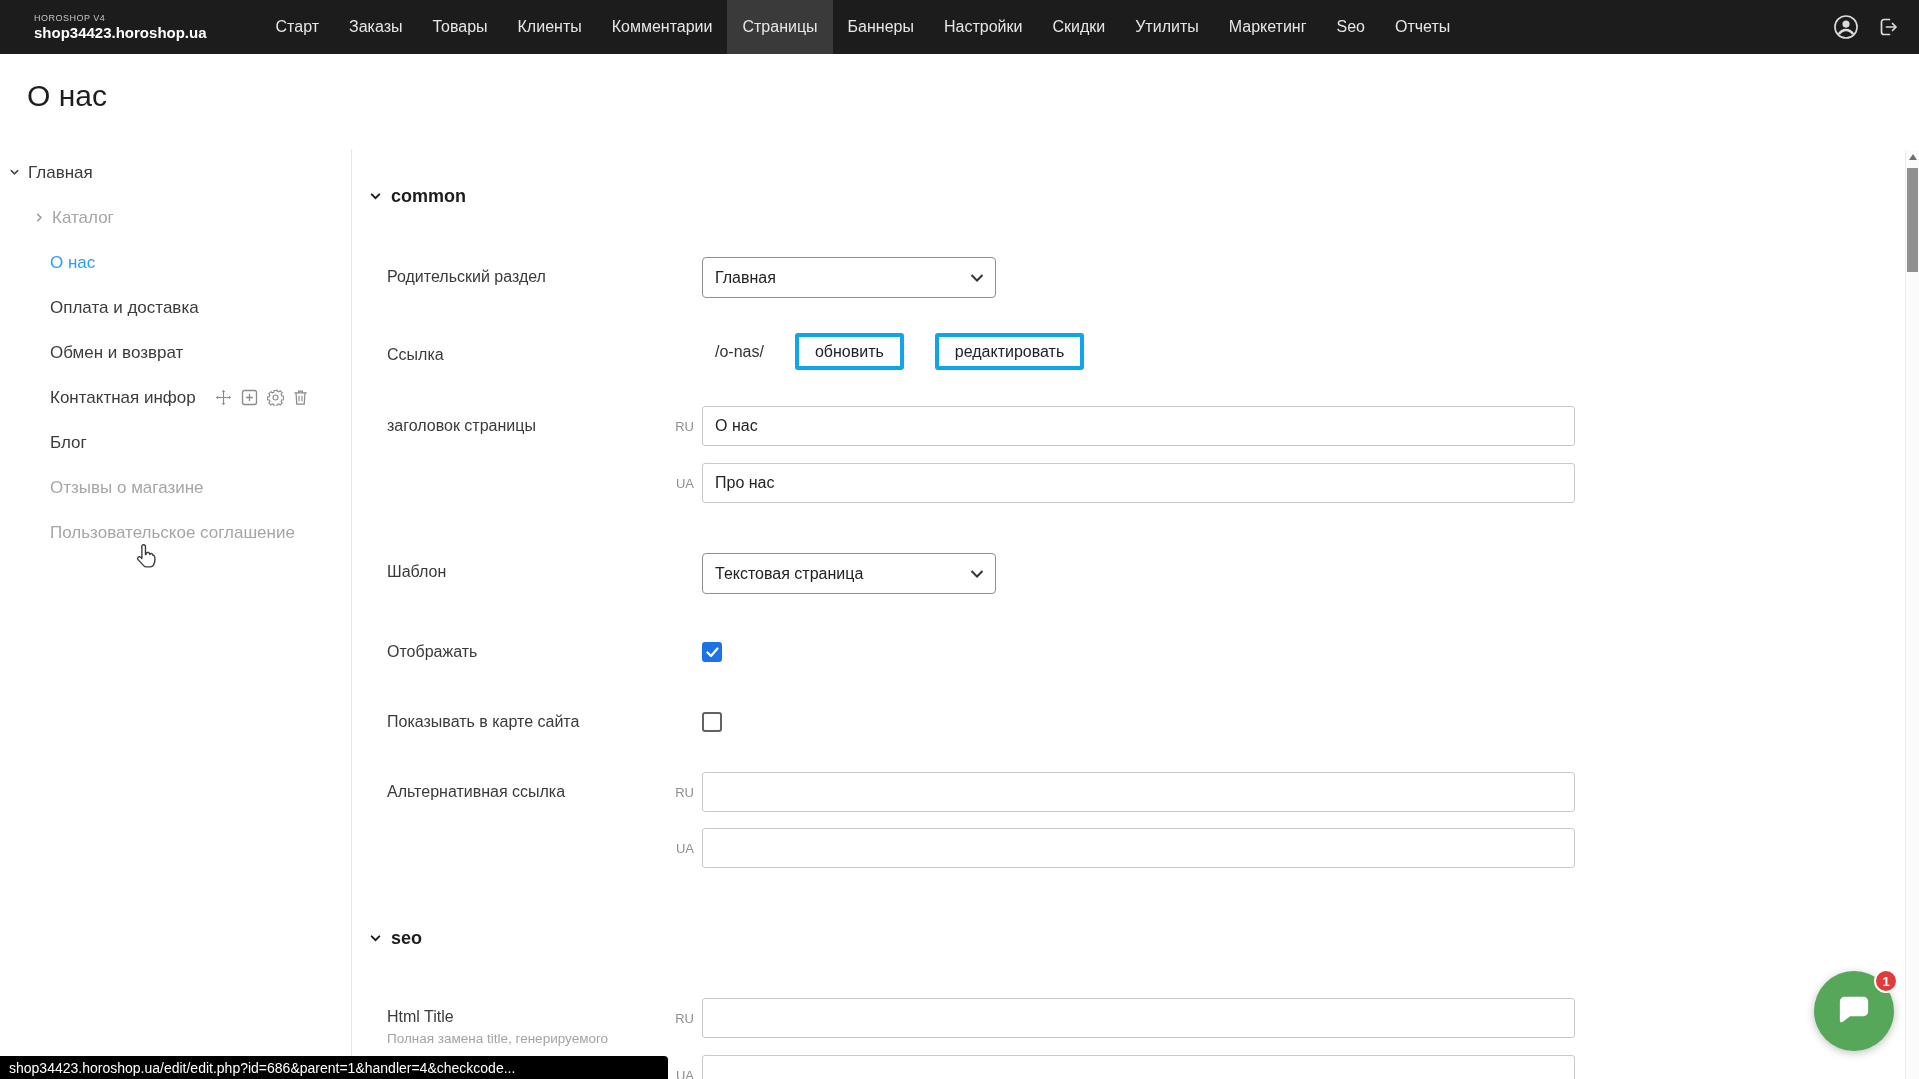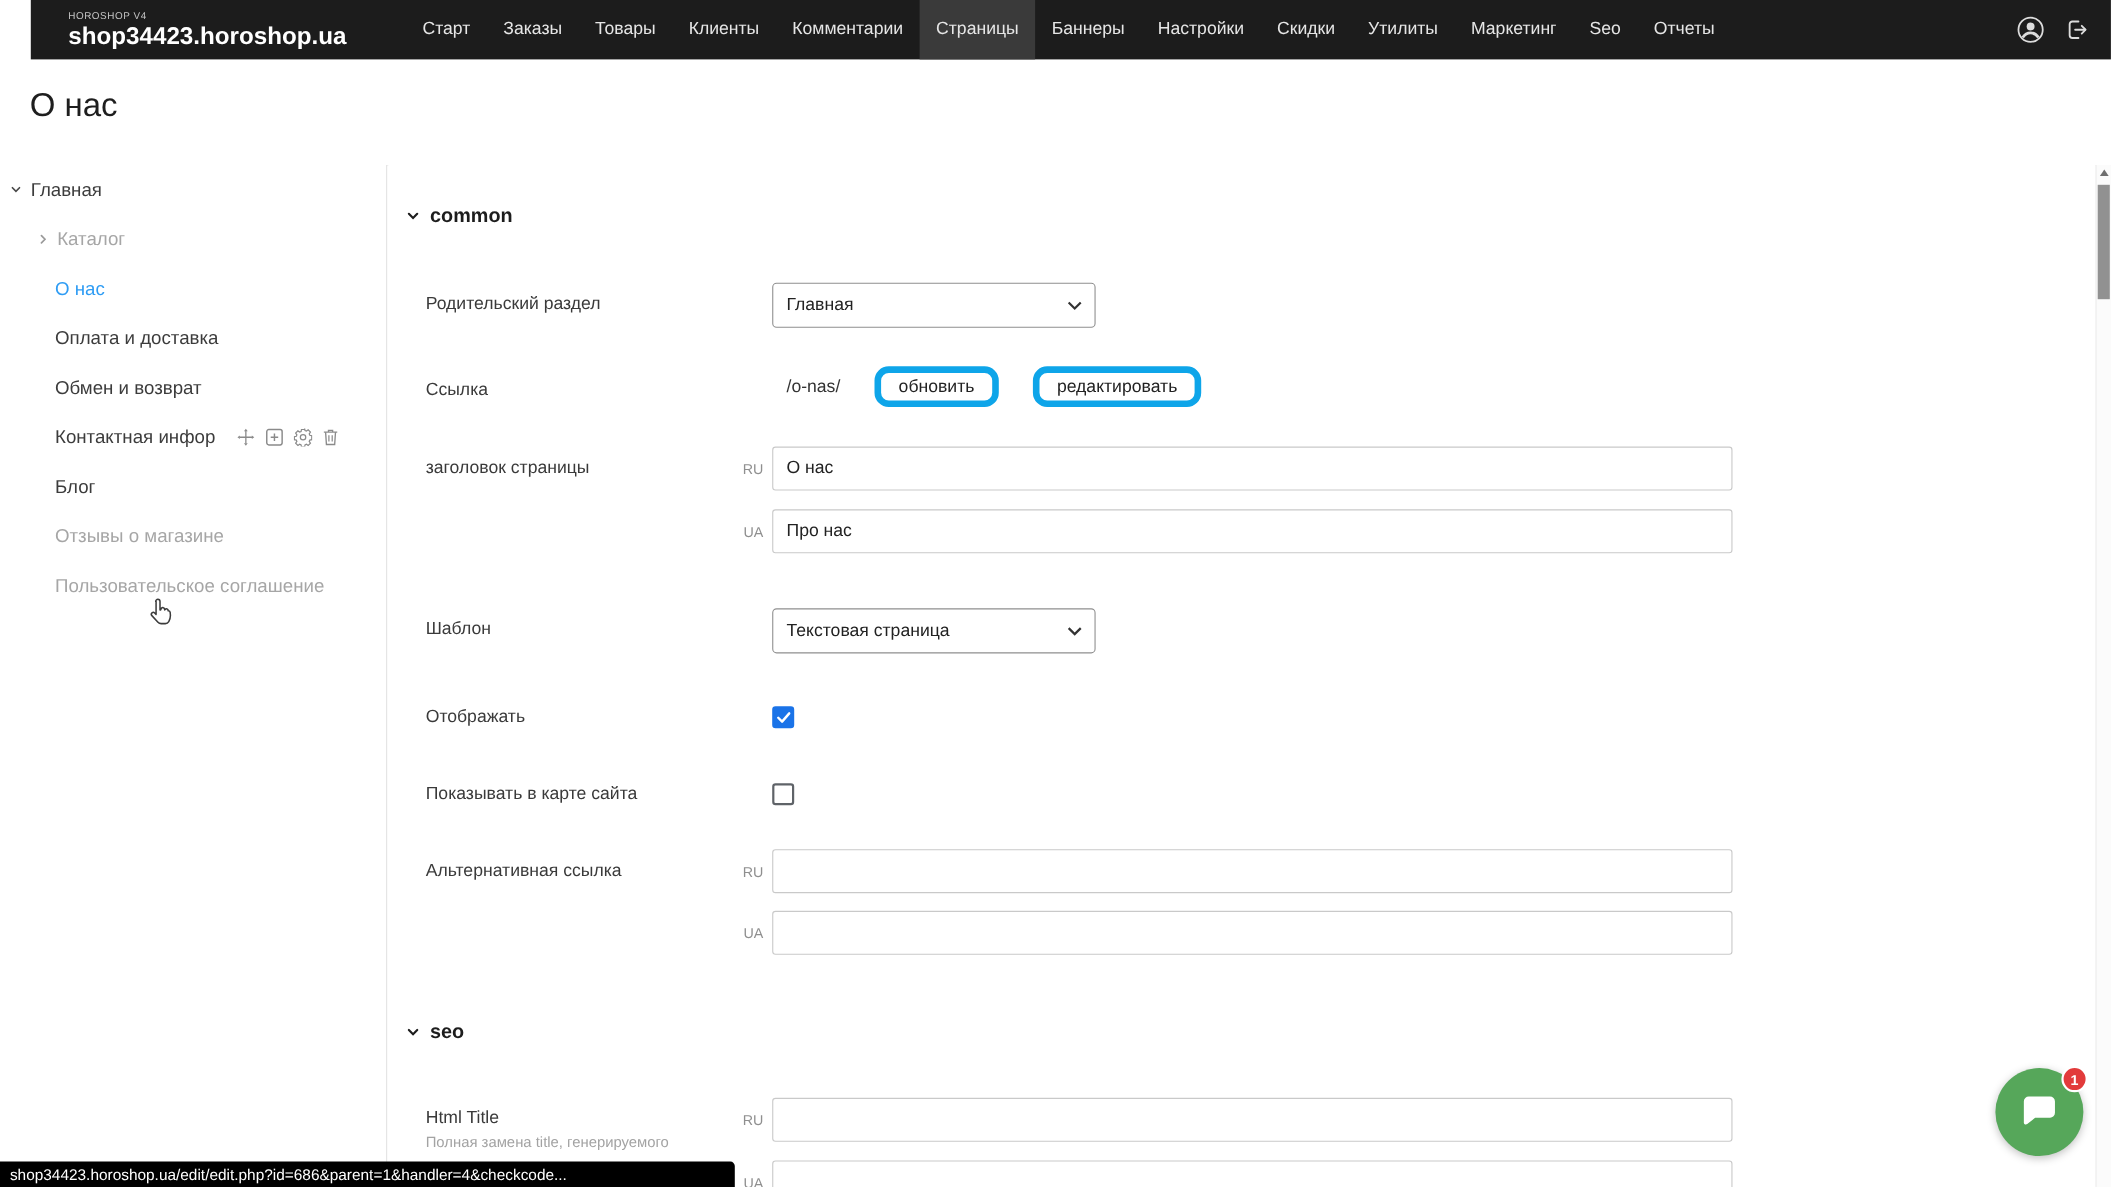--- a/index.html
+++ b/index.html
@@ -5,24 +5,24 @@
 <style>
   * { box-sizing: border-box; }
   html,body { margin:0; padding:0; }
   body {
     width:1919px; height:1079px; overflow:hidden; position:relative;
     background:#fff; font-family:"Liberation Sans", sans-serif; color:#222;
   }
 
   
   .topbar { position:absolute; top:0; left:0; right:0; height:54px; background:#1c1c1c;
-            display:flex; align-items:center; color:#ededed; z-index:20;margin-left:28px; }
+            display:flex; align-items:center; color:#ededed; z-index:20; }
   .brand { margin-left:34px; line-height:1.15; cursor:pointer; }
   .brand-small { font-size:9px; color:#c4c4c4; letter-spacing:.5px; }
-  .brand-name { font-size:22px; font-weight:700; color:#fff; }
+  .brand-name { font-size:15px; font-weight:700; color:#fff; }
   .topnav { display:flex; height:100%; margin-left:54px; }
   .topnav-item { display:flex; align-items:center; padding:0 15px; font-size:16px;
                  color:#e6e6e6; cursor:pointer; white-space:nowrap; }
   .topnav-item.active { background:#3a3a3a; }
   .topbar-icons { margin-left:auto; margin-right:18px; display:flex; gap:16px; align-items:center; }
   .tb-icon { width:26px; height:26px; cursor:pointer; display:flex; align-items:center; justify-content:center; }
 
   
   .page-header { position:absolute; top:54px; left:0; right:0; height:96px; background:#fff; }
   .page-title { position:absolute; left:27px; top:25px; margin:0; font-size:30px; font-weight:400; color:#1e1e1e; }
@@ -54,21 +54,21 @@
   .f-hint  { position:absolute; left:34px; font-size:13.5px; color:#a3a3a3; }
   .select { position:absolute; height:41px; border:1px solid #8f8f8f; border-radius:4px;
             display:flex; align-items:center; padding:0 34px 0 12px; background:#fff;
             font-size:16px; color:#222; cursor:pointer; }
   .select .caret { position:absolute; right:11px; top:50%; transform:translateY(-50%); }
   .f-input { position:absolute; width:873px; height:40px; border:1px solid #c9c9c9; border-radius:3px;
              padding:0 12px; font-size:16px; color:#222; font-family:inherit; background:#fff; }
   .lang-badge { position:absolute; left:300px; width:41px; text-align:right; font-size:13px; color:#8f8f8f; }
   .link-row { position:absolute; display:flex; align-items:center; gap:31px; }
   .link-path { font-size:16px; color:#333; padding-left:13px; }
-  .btn-small { height:37px; padding:0 16px; border:6px solid #0ea5e9; background:#fff; border-radius:13px;
+  .btn-small { height:37px; padding:0 16px; border:4px solid #0ea5e9; background:#fff; border-radius:3px;
                font-size:16px; color:#222; cursor:pointer; font-family:inherit; }
   .checkbox { position:absolute; width:20px; height:20px; border:2px solid #5f6368; border-radius:3px;
               background:#fff; cursor:pointer; }
   .checkbox.checked { background:#1a73e8; border-color:#1a73e8; display:flex; align-items:center; justify-content:center; }
 
   
   .scrollbar { position:absolute; right:0; top:150px; bottom:0; width:14px; background:#fbfbfb;
                border-left:1px solid #ececec; z-index:6; }
   .sb-arrow { position:absolute; top:4px; left:50%; transform:translateX(-50%); width:0; height:0;
               border-left:4px solid transparent; border-right:4px solid transparent;

